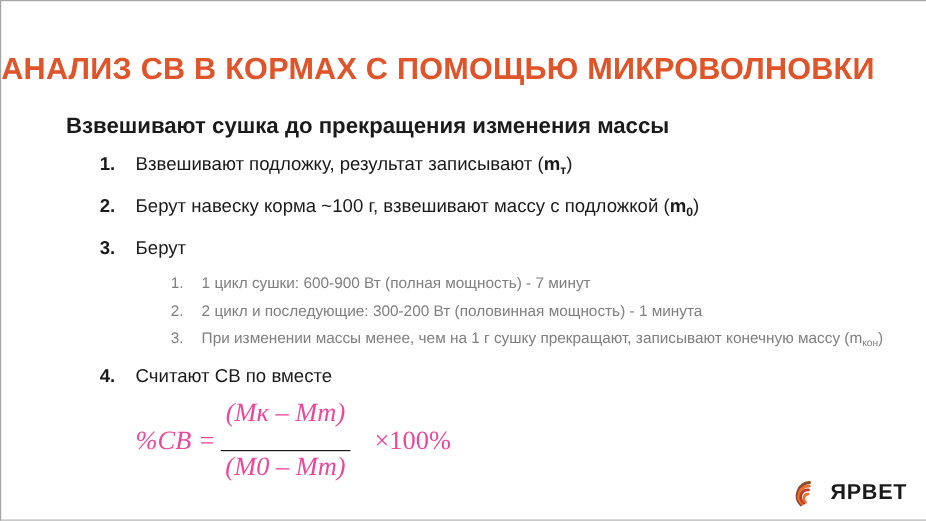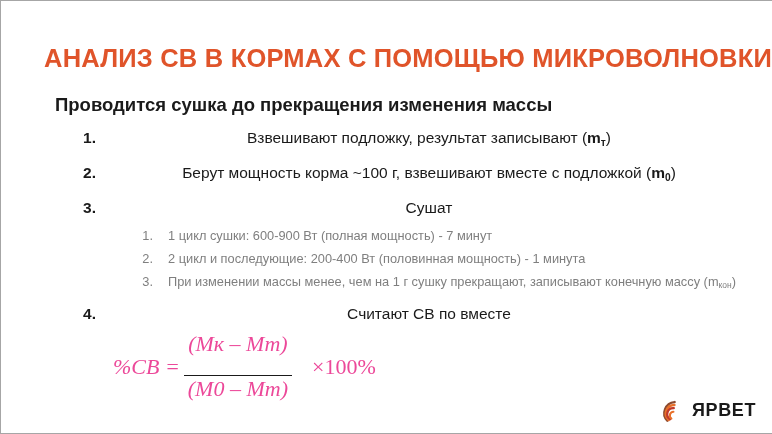--- a/index.html
+++ b/index.html
@@ -21,21 +21,21 @@
     border-bottom: 1px solid #a6a6a6;
     box-sizing: border-box;
     overflow: hidden;
   }
 
   .slide-title {
     position: absolute;
     left: 0;
     right: 0;
     top: 43px;
-    text-align: right;
+    text-align: left;
     color: #e0542a;
     font-family: "Liberation Sans", sans-serif;
     font-weight: bold;
     font-size: 25.5px;
     letter-spacing: 0.2px;
     white-space: nowrap;
   }
 
   .body-block {
     position: absolute;
@@ -70,21 +70,20 @@
     left: 19px;
     top: 0;
     width: 22px;
     text-align: right;
     font-weight: bold;
     color: #1a1a1a;
     font-size: 15.5px;
   }
   ol.lvl1 > li > .txt {
     display: block;
-    text-align: center;
   }
 
   ol.lvl2 {
     list-style: none;
     margin: 1px 0 2px 0;
     padding: 0;
   }
   ol.lvl2 > li {
     position: relative;
     padding-left: 55px;
@@ -164,46 +163,46 @@
 </style>
 </head>
 <body>
 
 <div class="slide">
 
   <div class="slide-title">АНАЛИЗ СВ В КОРМАХ С ПОМОЩЬЮ МИКРОВОЛНОВКИ</div>
 
   <div class="body-block">
 
-    <p class="subtitle">Проводится сушка до прекращения изменения массы</p>
+    <p class="subtitle">Взвешивают сушка до прекращения изменения массы</p>
 
     <ol class="lvl1">
 
       <li>
         <span class="num">1.</span>
         <span class="txt"><span>Взвешивают подложку, результат записывают (</span><span class="bold">m</span><span class="sub bold">т</span><span>)</span></span>
       </li>
 
       <li>
         <span class="num">2.</span>
-        <span class="txt"><span>Берут мощность корма ~100 г, взвешивают вместе с подложкой (</span><span class="bold">m</span><span class="sub bold">0</span><span>)</span></span>
+        <span class="txt"><span>Берут навеску корма ~100 г, взвешивают массу с подложкой (</span><span class="bold">m</span><span class="sub bold">0</span><span>)</span></span>
       </li>
 
       <li>
         <span class="num">3.</span>
-        <span class="txt">Сушат</span>
+        <span class="txt">Берут</span>
 
         <ol class="lvl2">
           <li>
             <span class="num">1.</span>
             <span class="txt">1 цикл сушки: 600-900 Вт (полная мощность) - 7 минут</span>
           </li>
           <li>
             <span class="num">2.</span>
-            <span class="txt">2 цикл и последующие: 200-400 Вт (половинная мощность) - 1 минута</span>
+            <span class="txt">2 цикл и последующие: 300-200 Вт (половинная мощность) - 1 минута</span>
           </li>
           <li>
             <span class="num">3.</span>
             <span class="txt"><span>При изменении массы менее, чем на 1 г сушку прекращают, записывают конечную массу (m</span><span class="sub">кон</span><span>)</span></span>
           </li>
         </ol>
       </li>
 
       <li>
         <span class="num">4.</span>

